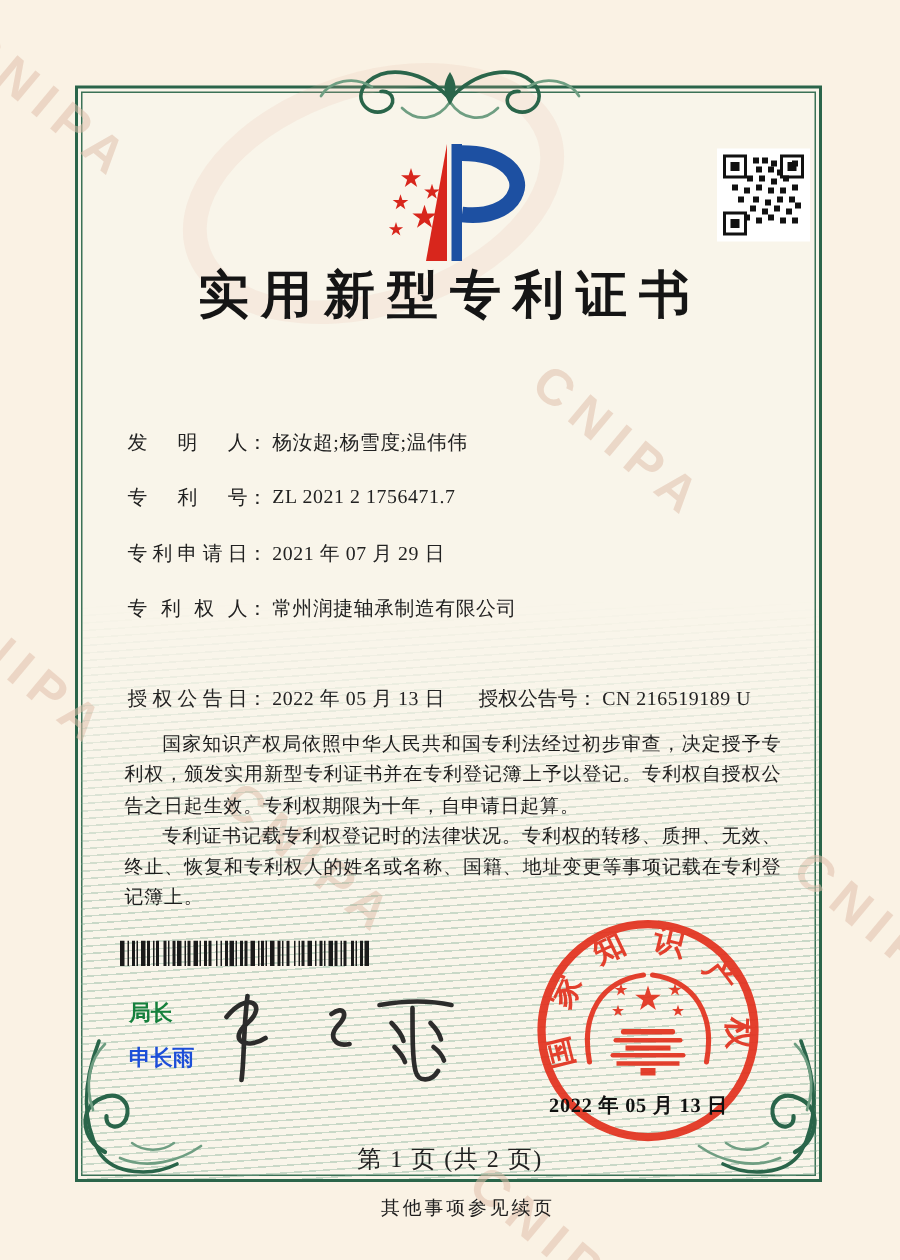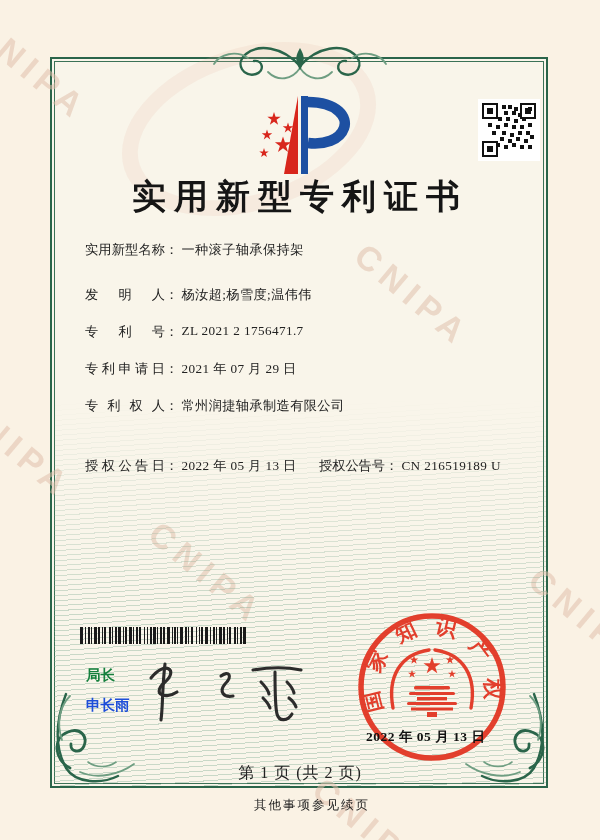--- a/index.html
+++ b/index.html
@@ -139,24 +139,20 @@
 
   <div class="qr">
     <div class="finder f1"></div>
     <div class="finder f2"></div>
     <div class="finder f3"></div>
     <div class="dots"></div>
   </div>
 
   <div class="ct title">实用新型专利证书</div>
 
-  <div class="row" style="top:241px">
-    <span class="flabel">实用新型名称</span><span class="colon">：</span>
-    <span class="fvalue">一种滚子轴承保持架</span>
-  </div>
   <div class="row" style="top:286px">
     <span class="flabel">发明人</span><span class="colon">：</span>
     <span class="fvalue">杨汝超;杨雪度;温伟伟</span>
   </div>
   <div class="row" style="top:323px">
     <span class="flabel">专利号</span><span class="colon">：</span>
     <span class="fvalue">ZL 2021 2 1756471.7</span>
   </div>
   <div class="row" style="top:360px">
     <span class="flabel">专利申请日</span><span class="colon">：</span>
@@ -168,20 +164,24 @@
   </div>
   <div class="row" style="top:457px">
     <span class="flabel">授权公告日</span><span class="colon">：</span>
     <span class="fvalue">2022 年 05 月 13 日</span>
     <span class="pair2">
       <span>授权公告号</span><span>：</span>
       <span class="fvalue">CN 216519189 U</span>
     </span>
   </div>
 
+  <div class="ct bodytext">
+    <p>国家知识产权局依照中华人民共和国专利法经过初步审查，决定授予专利权，颁发实用新型专利证书并在专利登记簿上予以登记。专利权自授权公告之日起生效。专利权期限为十年，自申请日起算。</p>
+    <p>专利证书记载专利权登记时的法律状况。专利权的转移、质押、无效、终止、恢复和专利权人的姓名或名称、国籍、地址变更等事项记载在专利登记簿上。</p>
+  </div>
 
   <svg class="barcode" width="168" height="17" viewBox="0 0 168 17">
     <line x1="0" y1="8.5" x2="168" y2="8.5" stroke="#1a1a1a" stroke-width="17" stroke-dasharray="3 2 1 2 2 1 1 2 3 1 2 2 1 1 2 3 2 1 1 2 2 1 3 2 1 1 2 2 3 1 1 2 2 1 2 3 1 2 1 2 2 1 3 1 1 2 2 1 2 2 3 2 1 1 2 1 1 2 3 2 2 1 1 2 2 3 1 2 1 1 2 2"></line>
   </svg>
 
   <div class="ct signtitle">局长</div>
   <div class="ct signname">申长雨</div>
   <svg class="signature" width="180" height="80" viewBox="0 0 180 80">
     <g fill="none" stroke="#1c1c1c" stroke-width="3.1" stroke-linecap="round" opacity="0.92">
       <path d="M30,16 C27,40 28,58 26,72"></path>

